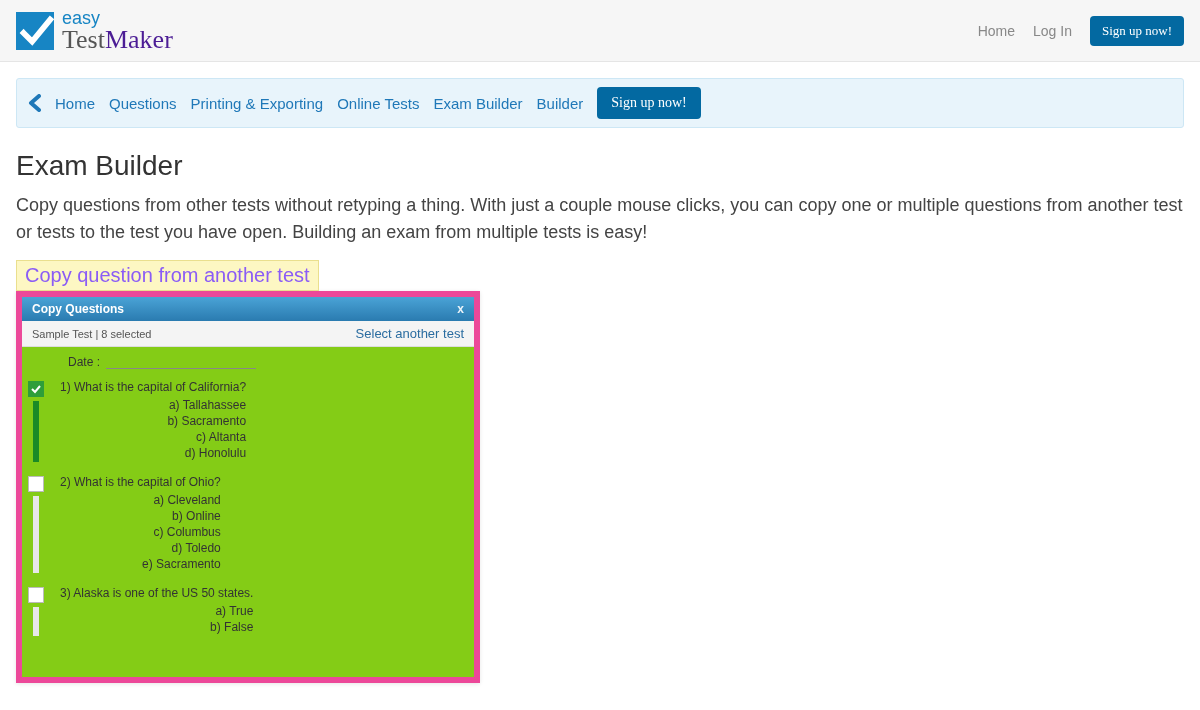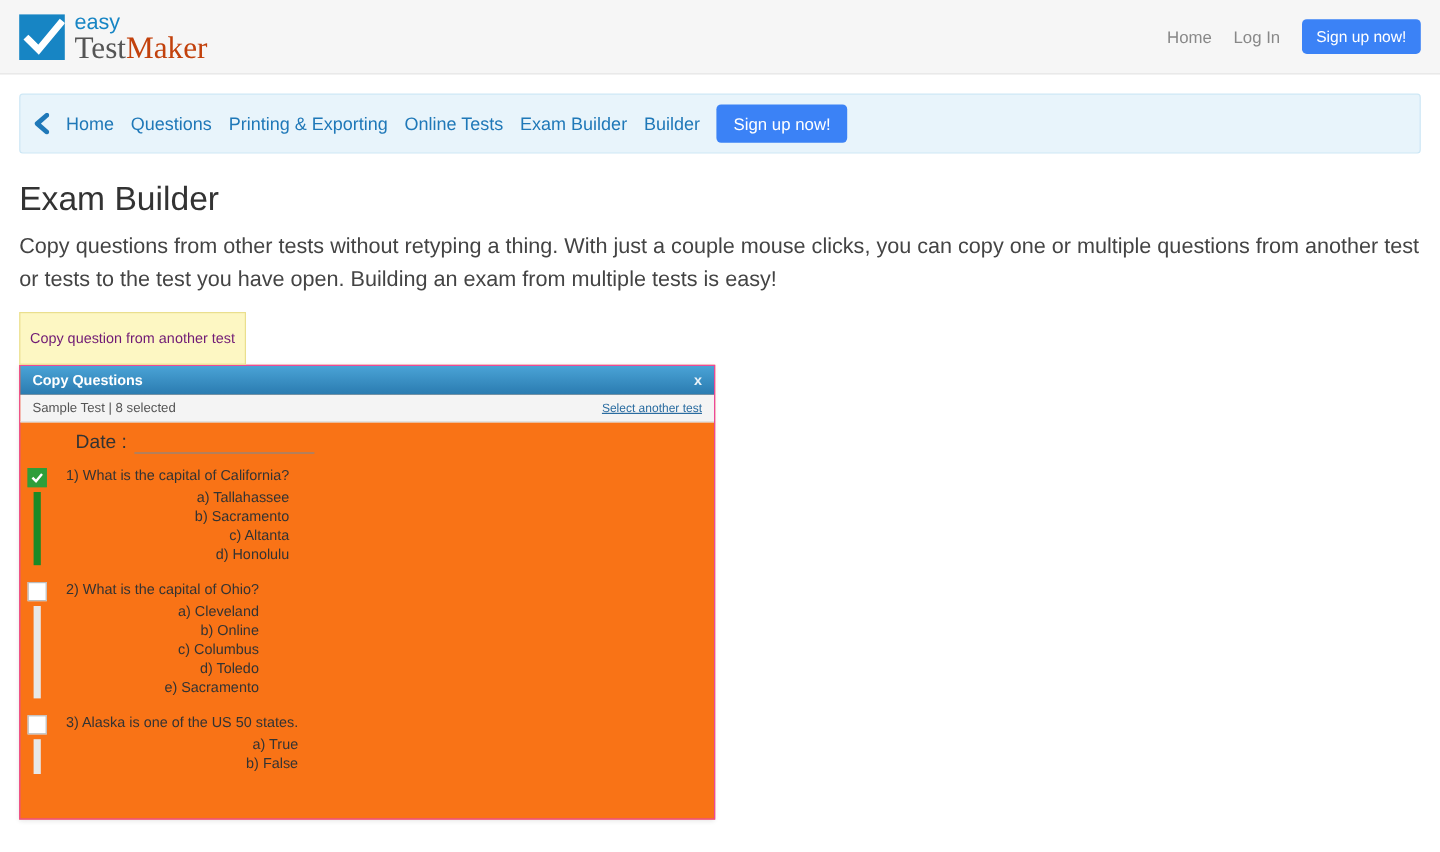--- a/index.html
+++ b/index.html
@@ -26,31 +26,32 @@
   .logo-mark {
     width: 38px;
     height: 38px;
     background: #1785c4;
     position: relative;
   }
   .logo-mark svg { width: 100%; height: 100%; }
   .logo-text { line-height: 1; }
   .logo-easy { color: #1785c4; font-size: 18px; font-weight: 400; }
   .logo-tm { color: #555; font-size: 26px; font-family: Georgia, serif; }
-  .logo-tm .light { font-weight: 300; color: #c2410c; margin-top: 28px; }
+  .logo-tm .light { font-weight: 300; color: #4c1d95; margin-top: 28px; }
   .top-actions { display: flex; align-items: center; gap: 18px; }
   .top-link { color: #888; text-decoration: none; font-size: 14px; cursor: pointer; }
   .btn-primary {
-    background: #3b82f6;
+    background: #0369a1;
     color: #fff;
     border: none;
     padding: 7px 12px;
     border-radius: 4px;
     font-size: 13px;
     cursor: pointer;
+    font-family: Liberation Serif, serif;
   }
   .nav {
     background: #e8f4fb;
     border: 1px solid #cde7f5;
     margin: 16px 16px 0 16px;
     padding: 8px 10px;
     display: flex;
     align-items: center;
     gap: 14px;
     border-radius: 3px;
@@ -74,30 +75,30 @@
     font-size: 28px;
     font-weight: 400;
     color: #333;
     margin: 6px 0 10px 0;
   }
   .lead { color: #444; font-size: 18px; line-height: 1.5; margin-bottom: 14px; }
   .caption {
     display: inline-block;
     background: #fdf7c3;
     border: 1px solid #eadf8e;
-    padding: 14px 8px;
-    font-size: 12px;
-    color: #701a75;
+    padding: 3px 8px;
+    font-size: 20px;
+    color: #8b5cf6;
     margin-bottom: 0;
   }
   .dialog {
-    width: 580px;
-    border: 1px solid #ec4899;
+    width: 464px;
+    border: 6px solid #ec4899;
     box-shadow: 0 1px 4px rgba(0,0,0,0.1);
-    background: #f97316;
+    background: #84cc16;
   }
   .dialog-header {
     background: linear-gradient(#4aa3d6, #2a7bb0);
     color: #fff;
     padding: 5px 10px;
     font-size: 12px;
     font-weight: bold;
     display: flex;
     justify-content: space-between;
     align-items: center;
@@ -106,34 +107,34 @@
   .dialog-sub {
     background: #f4f4f4;
     border-bottom: 1px solid #ddd;
     padding: 5px 10px;
     font-size: 11px;
     color: #555;
     display: flex;
     justify-content: space-between;
     align-items: center;
   }
-  .dialog-sub a { color: #2a6ca0; cursor: pointer; text-decoration: underline; font-size: 10px; }
+  .dialog-sub a { color: #2a6ca0; cursor: pointer; font-size: 13px; }
   .dialog-body {
     height: 330px;
     overflow-y: scroll;
     padding: 6px 8px 6px 0;
     font-size: 12px;
     color: #333;
   }
   .date-row {
     display: flex;
     align-items: flex-end;
     gap: 6px;
     padding: 2px 0 10px 46px;
-    font-size: 16px;
+    font-size: 12px;
     color: #333;
   }
   .date-line {
     width: 150px;
     border-bottom: 1px solid #888;
     height: 12px;
   }
   .q-row { display: flex; align-items: stretch; margin-bottom: 10px; text-align: right; }
   .q-gutter {
     width: 28px;

